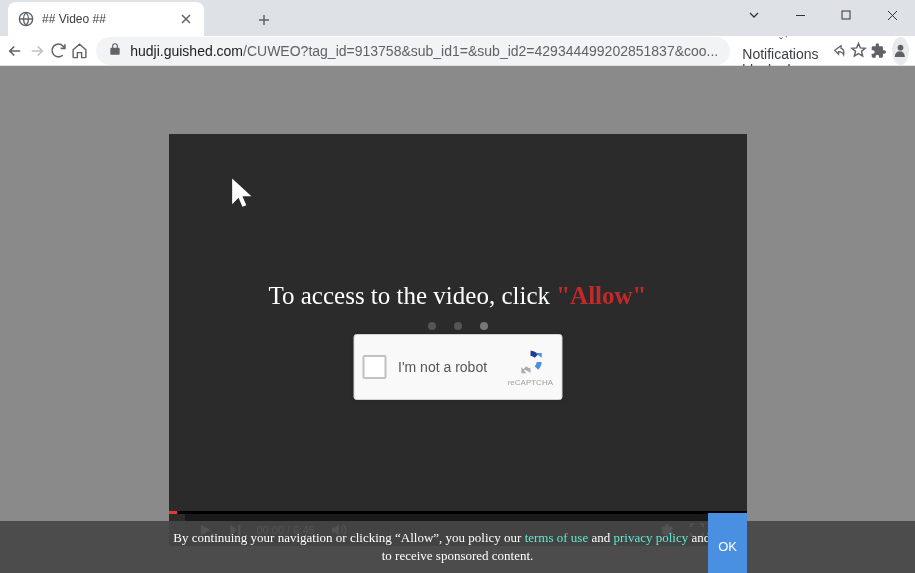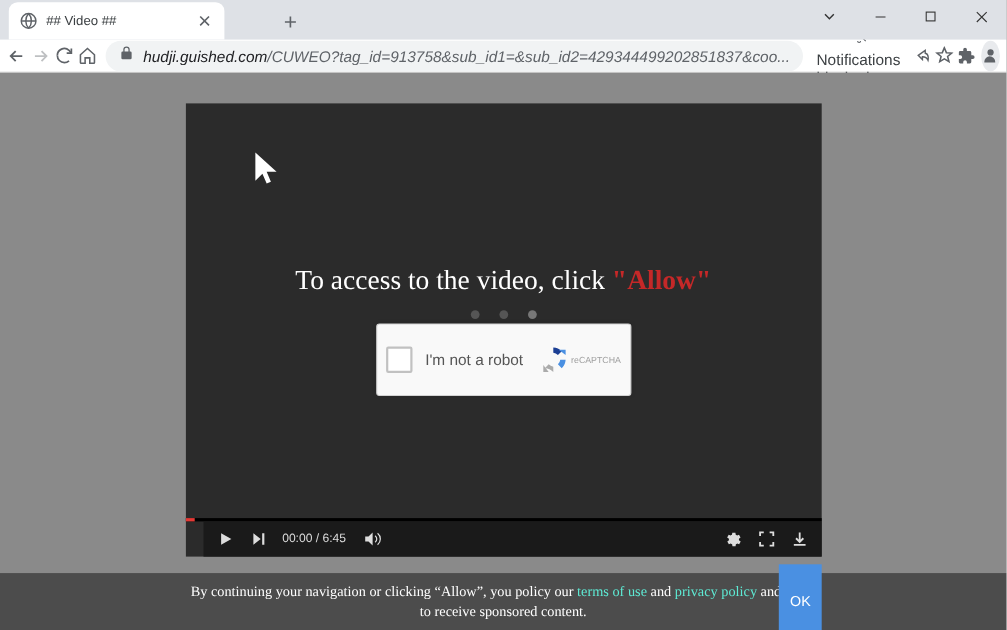--- a/index.html
+++ b/index.html
@@ -12,38 +12,38 @@
     .tab-title { font-size: 12px; color: #3c4043; flex: 1; }
     .tab-close { width: 16px; height: 16px; display: flex; align-items: center; justify-content: center; cursor: pointer; }
     .newtab { width: 28px; height: 28px; display: flex; align-items: center; justify-content: center; margin-left: 6px; margin-bottom: 2px; }
     .window-controls { position: absolute; right: 0; top: 0; display: flex; height: 30px; }
     .win-ctrl { width: 46px; display: flex; align-items: center; justify-content: center; }
     
     
     .toolbar { height: 30px; background: #fff; display: flex; align-items: center; padding: 0 6px; gap: 4px; border-bottom: 1px solid #e0e0e0; }
     .tb-btn { width: 28px; height: 28px; display: flex; align-items: center; justify-content: center; border-radius: 50%; }
     .omnibox { flex: 1; height: 28px; background: #f1f3f4; border-radius: 14px; display: flex; align-items: center; padding: 0 12px; gap: 8px; margin: 0 4px; }
-    .url-text { font-size: 14px; color: #5f6368; white-space: nowrap; overflow: hidden; font-style: italic; }
+    .url-text { font-size: 14px; color: #5f6368; white-space: nowrap; overflow: hidden; }
     .url-domain { color: #202124; }
     .notif-block { display: flex; align-items: center; gap: 6px; font-size: 14px; color: #3c4043; margin: 0 4px; flex-direction: column; }
     
     
     .page { height: 507px; background: #8a8a8a; display: flex; align-items: flex-start; justify-content: center; position: relative; }
-    .video-player { width: 578px; height: 412px; background: #2b2b2b; margin-top: 28px; position: relative; }
+    .video-player { width: 578px; height: 412px; background: #2b2b2b; margin-top: 68px; position: relative; }
     .fake-cursor { position: absolute; left: 60px; top: 42px; }
     .prompt-text { position: absolute; width: 100%; text-align: center; top: 148px; font-family: Georgia, serif; font-size: 25px; color: #fff; }
     .allow-word { color: #c52828; font-weight: bold; }
     .loading-dots { position: absolute; left: 50%; top: 188px; transform: translateX(-50%); display: flex; gap: 18px; }
     .ld { width: 8px; height: 8px; background: #555; border-radius: 50%; }
     .ld:nth-child(3) { background: #777; }
     
-    .recaptcha { position: absolute; left: 50%; top: 200px; transform: translateX(-50%); width: 232px; height: 66px; background: #f9f9f9; border: 1px solid #d3d3d3; border-radius: 3px; display: flex; align-items: center; padding: 8px; box-shadow: 0 0 4px rgba(0,0,0,0.1); }
+    .recaptcha { position: absolute; left: 50%; top: 200px; transform: translateX(-50%); width: 209px; height: 66px; background: #f9f9f9; border: 1px solid #d3d3d3; border-radius: 3px; display: flex; align-items: center; padding: 8px; box-shadow: 0 0 4px rgba(0,0,0,0.1); }
     .rc-check { width: 24px; height: 24px; border: 2px solid #c1c1c1; border-radius: 2px; background: #fff; margin-right: 12px; }
     .rc-label { font-size: 14px; color: #555; flex: 1; }
-    .rc-logo { display: flex; flex-direction: row; align-items: center; gap: 2px; }
+    .rc-logo { display: flex; flex-direction: column; align-items: center; gap: 2px; }
     .rc-brand { font-size: 8px; color: #a0a0a0; }
     
     .progress-bar { position: absolute; bottom: 32px; left: 0; right: 0; height: 3px; background: #000; }
     .progress-fill { width: 8px; height: 100%; background: #e53935; }
     
     .video-controls { position: absolute; bottom: 0; left: 16px; right: 0; height: 32px; background: #1a1a1a; display: flex; align-items: center; padding: 0 12px; gap: 14px; }
     .vc-btn { display: flex; align-items: center; justify-content: center; }
     .vc-time { font-size: 11px; color: #ddd; }
     .vc-spacer { flex: 1; }
     

